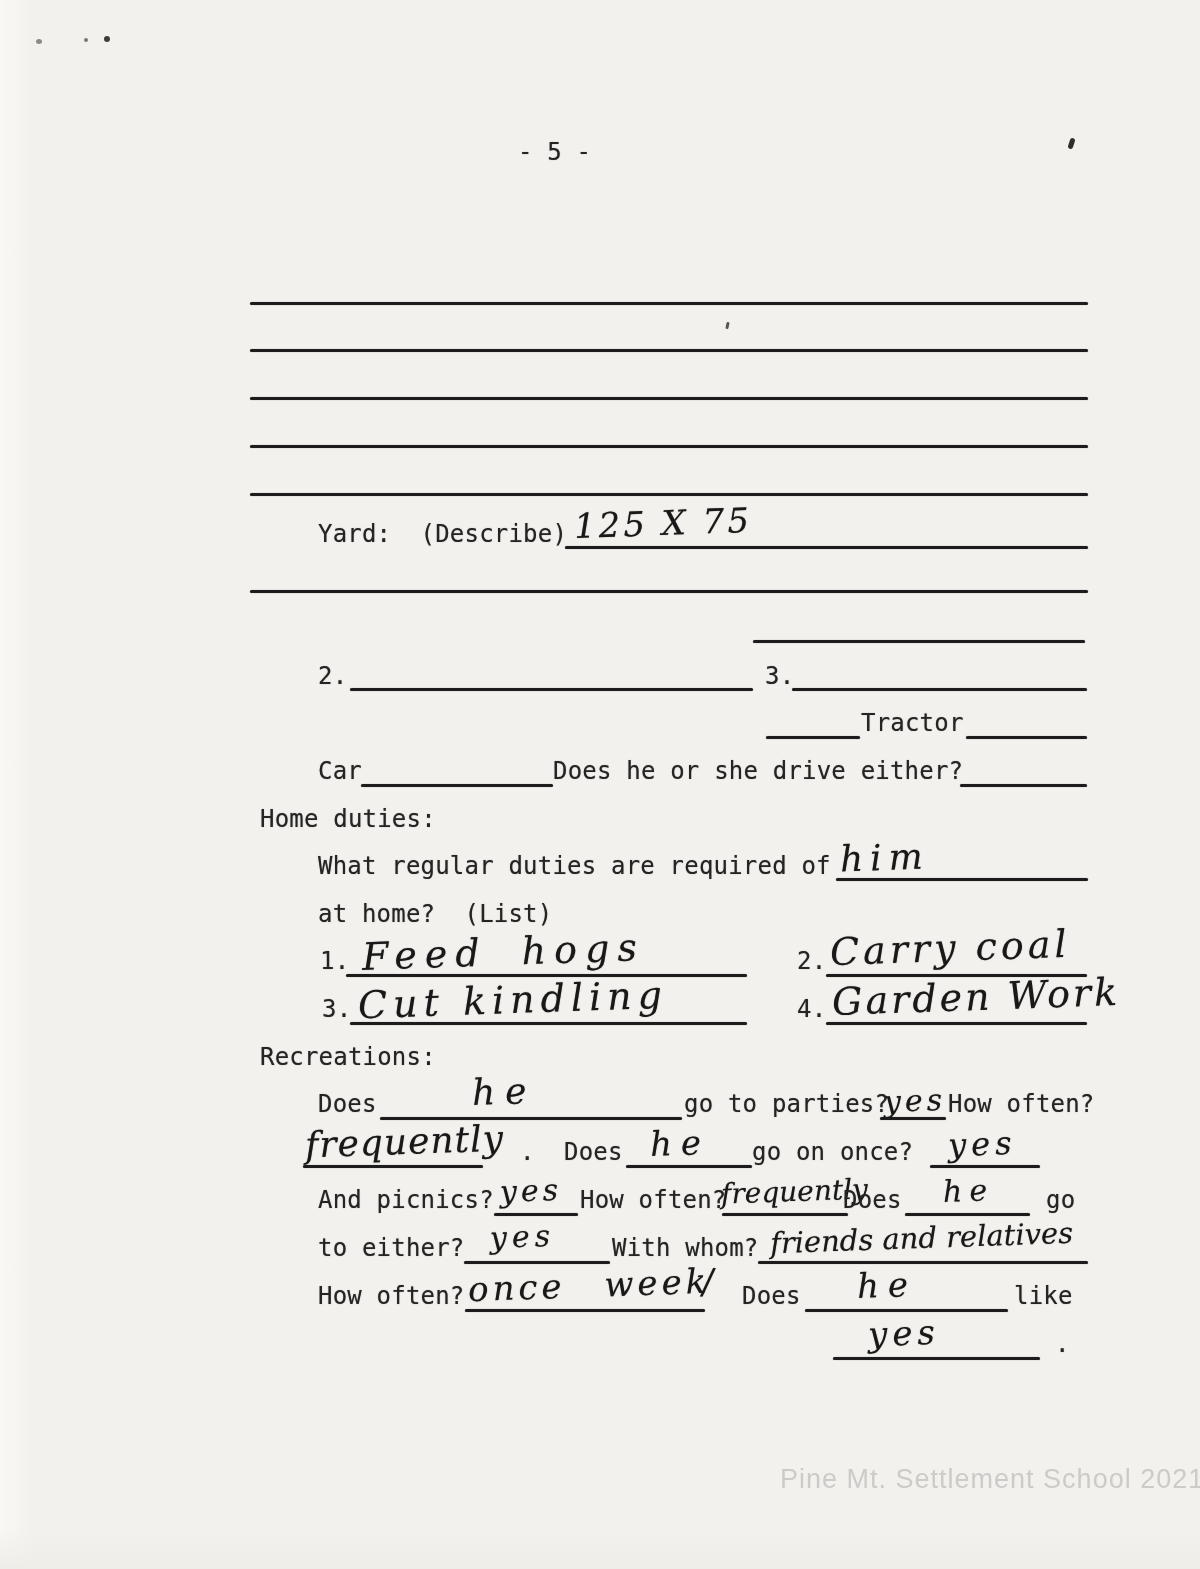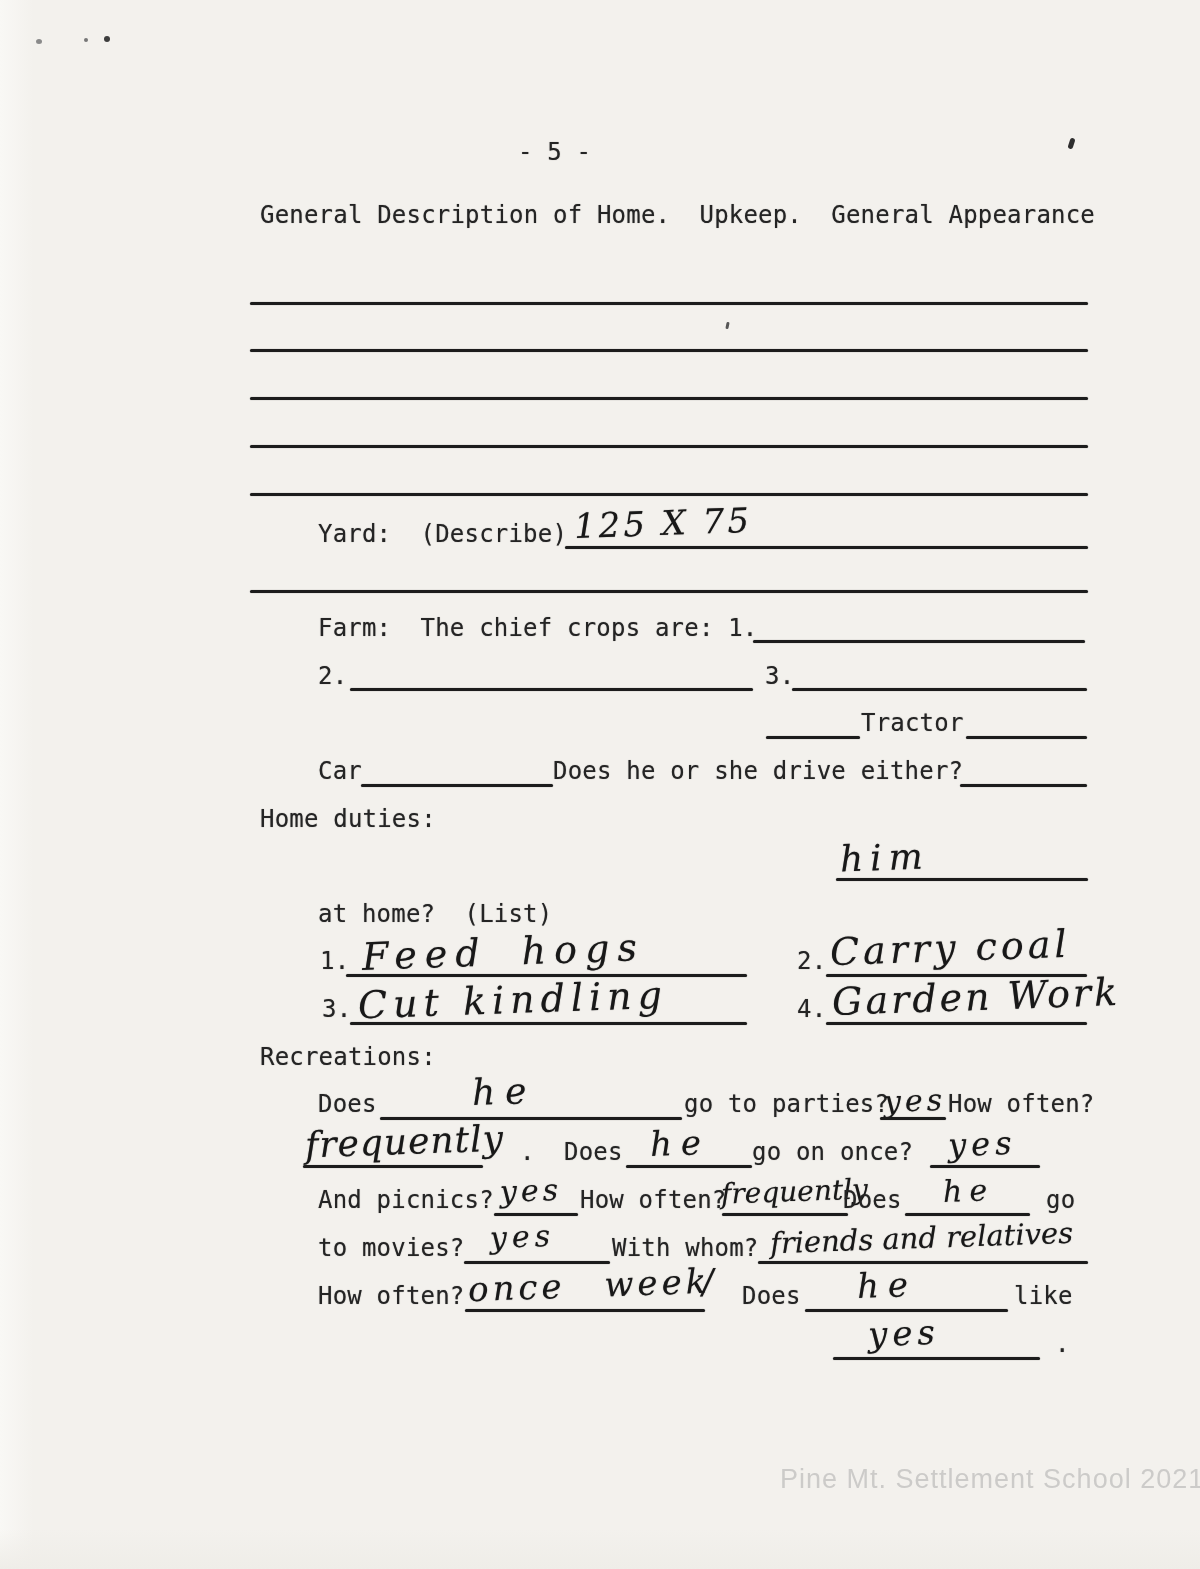--- a/index.html
+++ b/index.html
@@ -56,49 +56,48 @@
   <div class="edge-bottom"></div>
 
   <div class="speck" style="left:36px;top:39px;width:6px;height:5px;background:#8a8a8a;"></div>
   <div class="speck" style="left:84px;top:38px;width:4px;height:4px;background:#777;"></div>
   <div class="speck" style="left:104px;top:36px;width:6px;height:6px;background:#3d3d3d;"></div>
   <div class="speck" style="left:1069px;top:138px;width:5px;height:11px;border-radius:3px;transform:rotate(18deg);background:#2e2e2e;"></div>
   <div class="speck" style="left:726px;top:322px;width:3px;height:7px;border-radius:2px;transform:rotate(12deg);background:#565656;"></div>
 
   <span class="tw" style="left:518px;top:138px;">- 5 -</span>
 
-  <span class="tw" style="left:260px;top:201px;">General Description of Home.  Upkeep.  General Appearance</span>
 
   <div class="rule" style="left:250px;top:302px;width:838px;"></div>
   <div class="rule" style="left:250px;top:349px;width:838px;"></div>
   <div class="rule" style="left:250px;top:397px;width:838px;"></div>
   <div class="rule" style="left:250px;top:445px;width:838px;"></div>
   <div class="rule" style="left:250px;top:493px;width:838px;"></div>
 
   <span class="tw" style="left:318px;top:520px;">Yard:  (Describe)</span>
   <span class="hw" style="left:574px;top:506px;font-size:34px;letter-spacing:3px;">125 X 75</span>
   <div class="rule thin" style="left:565px;top:546px;width:523px;"></div>
   <div class="rule" style="left:250px;top:590px;width:838px;"></div>
 
-  <span class="tw" style="left:318px;top:614px;">Farm:  The chief crops are: 1.</span>
   <div class="rule thin" style="left:753px;top:640px;width:332px;"></div>
   <span class="tw" style="left:318px;top:662px;">2.</span>
   <div class="rule thin" style="left:350px;top:688px;width:403px;"></div>
   <span class="tw" style="left:765px;top:662px;">3.</span>
   <div class="rule thin" style="left:792px;top:688px;width:295px;"></div>
 
   <div class="rule thin" style="left:766px;top:736px;width:94px;"></div>
   <span class="tw" style="left:861px;top:709px;">Tractor</span>
   <div class="rule thin" style="left:966px;top:736px;width:121px;"></div>
   <span class="tw" style="left:318px;top:757px;">Car</span>
   <div class="rule thin" style="left:361px;top:784px;width:192px;"></div>
   <span class="tw" style="left:553px;top:757px;">Does he or she drive either?</span>
   <div class="rule thin" style="left:960px;top:784px;width:127px;"></div>
 
   <span class="tw" style="left:260px;top:805px;">Home duties:</span>
+  <span class="tw" style="left:318px;top:852px;">What regular duties are required of</span>
   <span class="hw" style="left:840px;top:840px;font-size:36px;letter-spacing:7px;">him</span>
   <div class="rule thin" style="left:836px;top:878px;width:252px;"></div>
   <span class="tw" style="left:318px;top:900px;">at home?  (List)</span>
 
   <span class="tw" style="left:320px;top:947px;">1.</span>
   <span class="hw" style="left:362px;top:933px;font-size:38px;letter-spacing:8px;word-spacing:14px;">Feed hogs</span>
   <div class="rule thin" style="left:346px;top:974px;width:401px;"></div>
   <span class="tw" style="left:797px;top:947px;">2.</span>
   <span class="hw" style="left:830px;top:929px;font-size:38px;letter-spacing:4px;">Carry coal</span>
   <div class="rule thin" style="left:826px;top:974px;width:261px;"></div>
@@ -134,21 +133,21 @@
   <span class="hw" style="left:500px;top:1176px;font-size:30px;letter-spacing:4px;">yes</span>
   <div class="rule thin" style="left:494px;top:1213px;width:84px;"></div>
   <span class="tw" style="left:580px;top:1186px;">How often?</span>
   <span class="hw" style="left:721px;top:1178px;font-size:28px;letter-spacing:0px;">frequently</span>
   <div class="rule thin" style="left:722px;top:1213px;width:126px;"></div>
   <span class="tw" style="left:843px;top:1186px;">Does</span>
   <span class="hw" style="left:943px;top:1176px;font-size:30px;letter-spacing:7px;">he</span>
   <div class="rule thin" style="left:905px;top:1213px;width:125px;"></div>
   <span class="tw" style="left:1046px;top:1186px;">go</span>
 
-  <span class="tw" style="left:318px;top:1234px;">to movies?</span>
+  <span class="tw" style="left:318px;top:1234px;">to either?</span>
   <span class="hw" style="left:490px;top:1222px;font-size:30px;letter-spacing:5px;">yes</span>
   <div class="rule thin" style="left:464px;top:1261px;width:146px;"></div>
   <span class="tw" style="left:612px;top:1234px;">With whom?</span>
   <span class="hw" style="left:770px;top:1224px;font-size:29px;letter-spacing:0px;">friends and relatives</span>
   <div class="rule thin" style="left:758px;top:1261px;width:330px;"></div>
 
   <span class="tw" style="left:318px;top:1282px;">How often?</span>
   <span class="hw" style="left:468px;top:1268px;font-size:34px;letter-spacing:4px;word-spacing:24px;">once week</span>
   <span class="hw" style="left:702px;top:1264px;font-size:34px;">/</span>
   <div class="rule thin" style="left:465px;top:1309px;width:240px;"></div>

